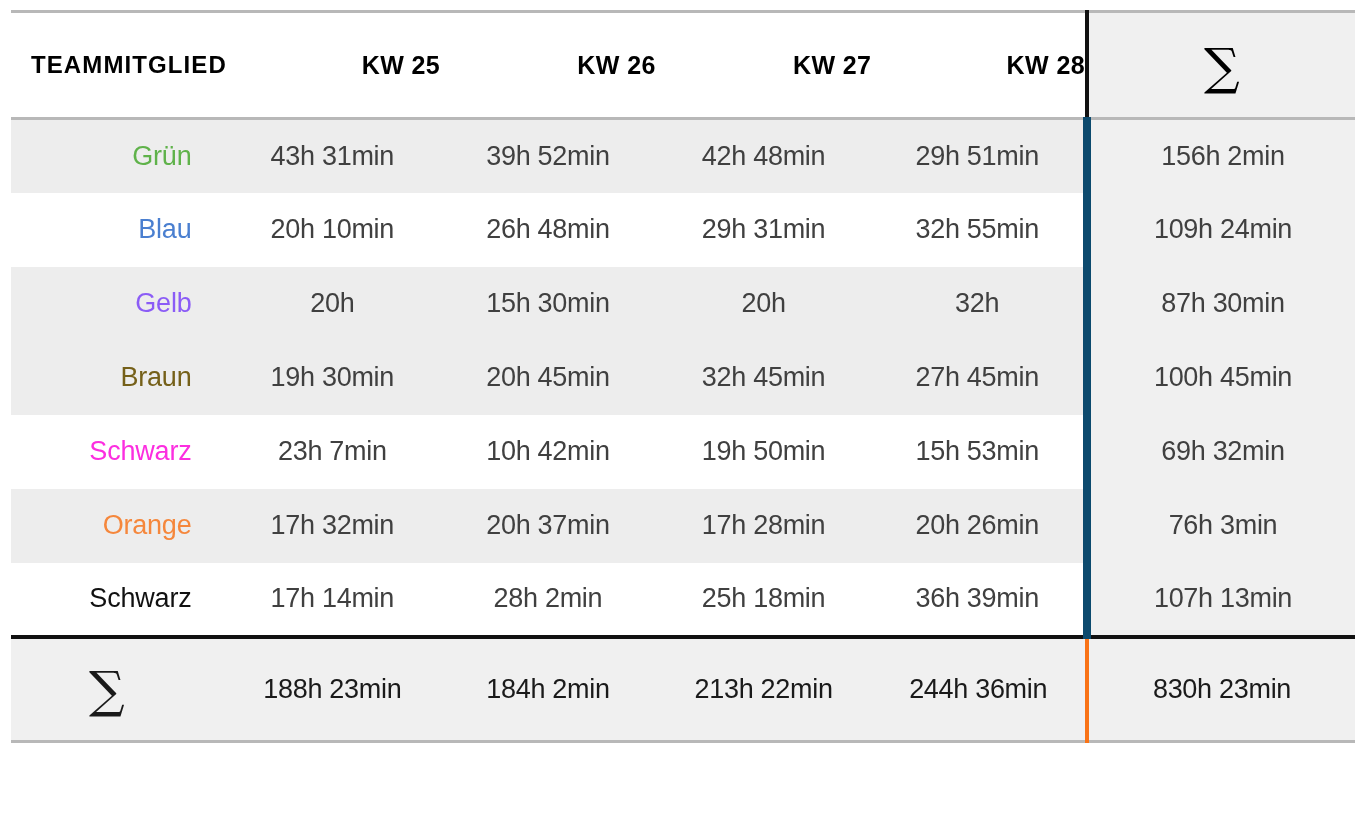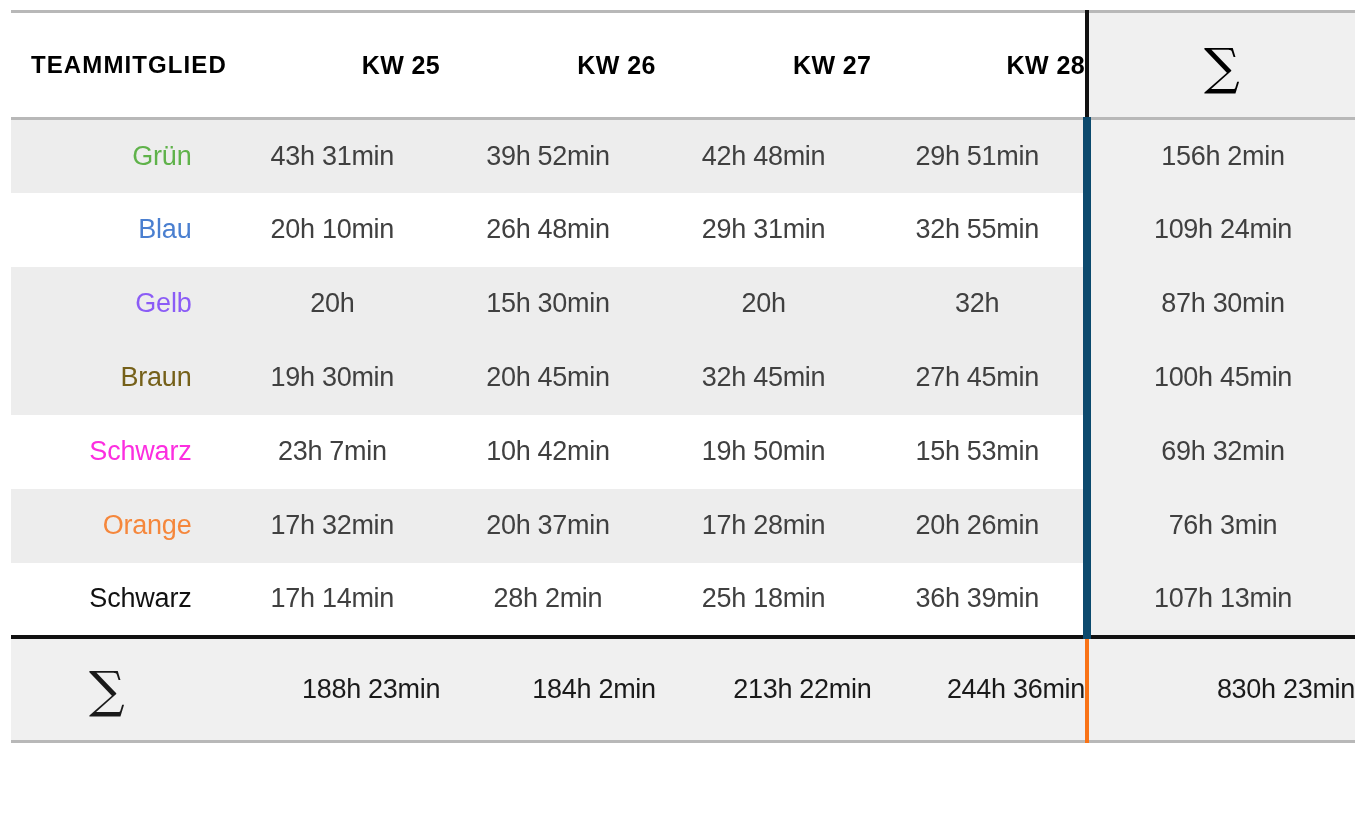--- a/index.html
+++ b/index.html
@@ -118,21 +118,21 @@
 
   
   tbody tr.total-row { height: 105px; }
 
   tbody tr.total-row td {
     background: #f0f0f0;
     border-top: 4px solid #111111;
     border-bottom: 3px solid #b8b8b8;
     font-size: 27px;
     color: #1a1a1a;
-    text-align: right;
+    text-align: center;
     vertical-align: middle;
     letter-spacing: -0.3px;
   }
 
   tbody tr.total-row td.total-label {
     text-align: center;
     padding-right: 22px;
   }
 
   tbody tr.total-row td.total-label .sigma { font-size: 50px; top: 1px; }

